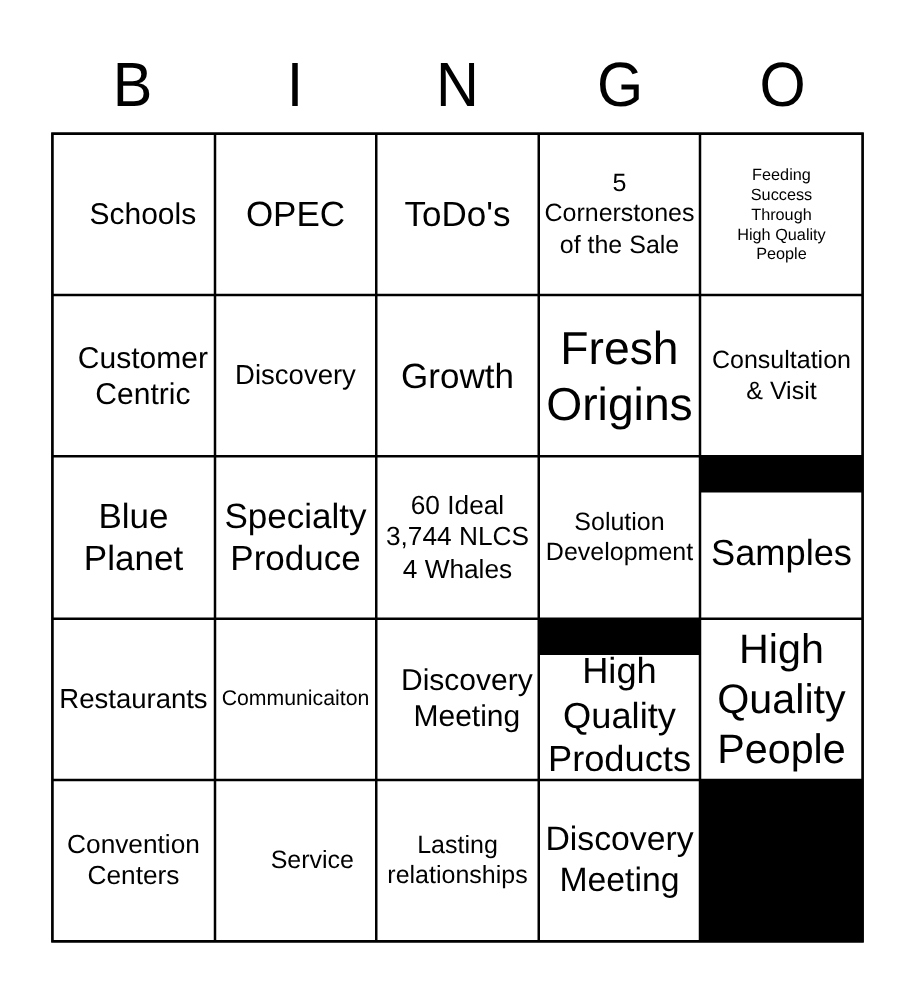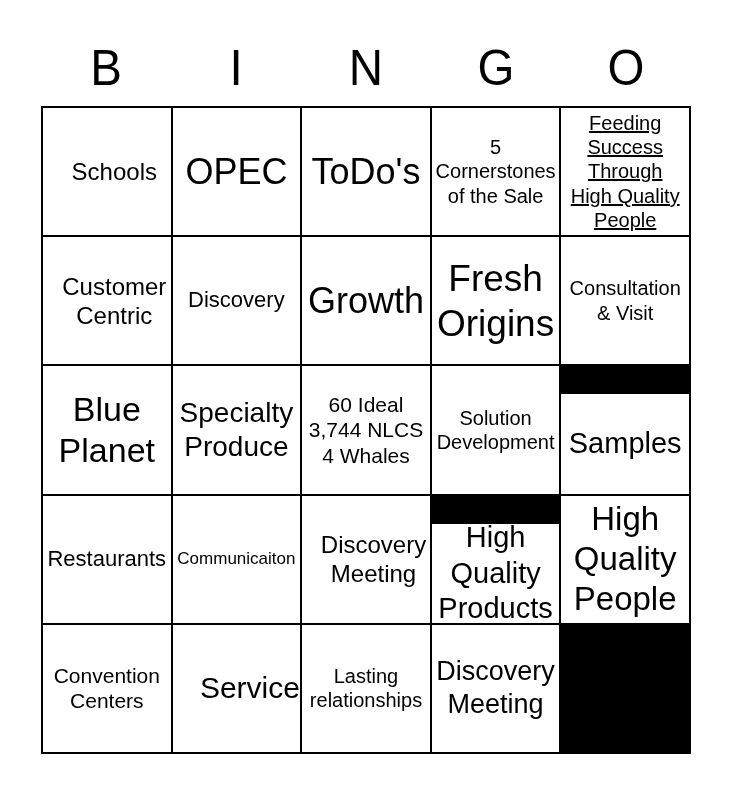--- a/index.html
+++ b/index.html
@@ -57,33 +57,33 @@
     align-items: center;
     justify-content: center;
     text-align: center;
     white-space: pre-line;
     line-height: 1.22;
     padding: 1px;
     overflow: hidden;
     cursor: pointer;
   }
   .fs17 { font-size: 17px; }
-  .fs19 { font-size: 20px; text-decoration: underline; }
+  .fs19 { font-size: 13px; }
   .fs20 { font-size: 20px; }
   .fs21 { font-size: 21px; }
   .fs22 { font-size: 22px; }
   .fs24 { font-size: 24px; padding-left: 16px; }
   .fs27 { font-size: 27px; }
   .fs28 { font-size: 28px; }
   .fs29 { font-size: 29px; margin-top: 28px; }
-  .fs30 { font-size: 30px; padding-left: 28px; }
-  .fs32 { font-size: 36px; }
+  .fs30 { font-size: 20px; padding-left: 28px; }
+  .fs32 { font-size: 28px; }
   .fs33 { font-size: 33px; }
   .fs35 { font-size: 37px; }
-  .fs38 { font-size: 34px; }
+  .fs38 { font-size: 28px; }
 </style>
 </head>
 <body>
 
 <div class="page">
 
   <div class="title-row">
     <div class="title-letter">B</div>
     <div class="title-letter">I</div>
     <div class="title-letter">N</div>

